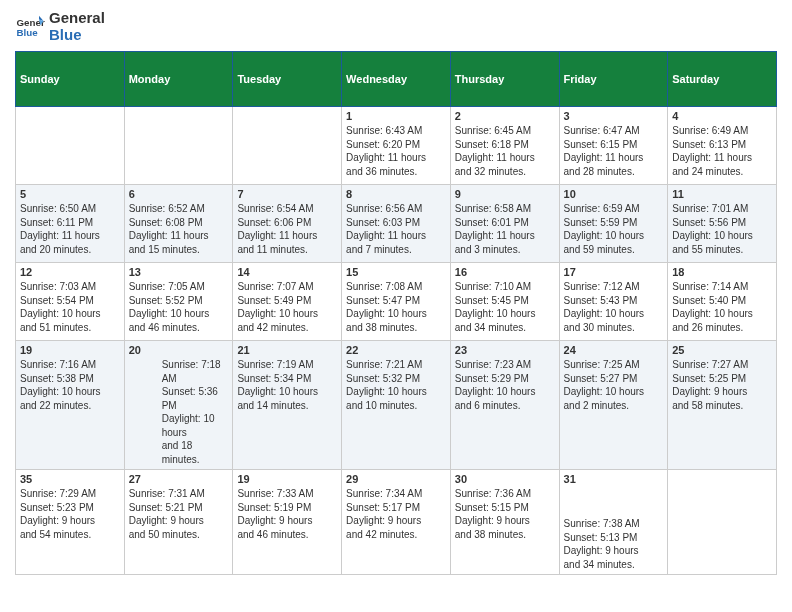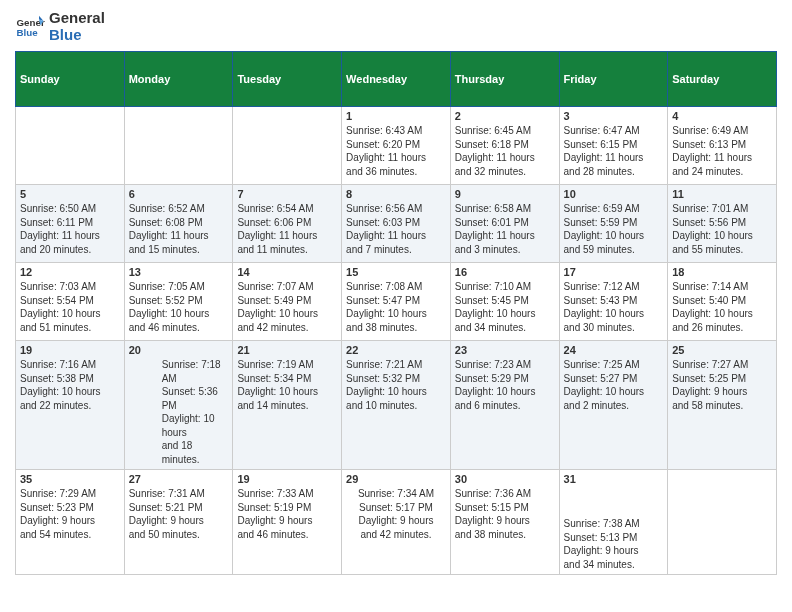--- a/index.html
+++ b/index.html
@@ -320,21 +320,21 @@
           </td>
           <td>
             <div class="day-number">19</div>
             <div class="day-info" style="white-space: pre-line;">Sunrise: 7:33 AM
 Sunset: 5:19 PM
 Daylight: 9 hours
 and 46 minutes.</div>
           </td>
           <td>
             <div class="day-number">29</div>
-            <div class="day-info" style="white-space: pre-line; text-align: center;">Sunrise: 7:34 AM
+            <div class="day-info" style="white-space: pre-line;">Sunrise: 7:34 AM
 Sunset: 5:17 PM
 Daylight: 9 hours
 and 42 minutes.</div>
           </td>
           <td>
             <div class="day-number">30</div>
             <div class="day-info" style="white-space: pre-line;">Sunrise: 7:36 AM
 Sunset: 5:15 PM
 Daylight: 9 hours
 and 38 minutes.</div>

